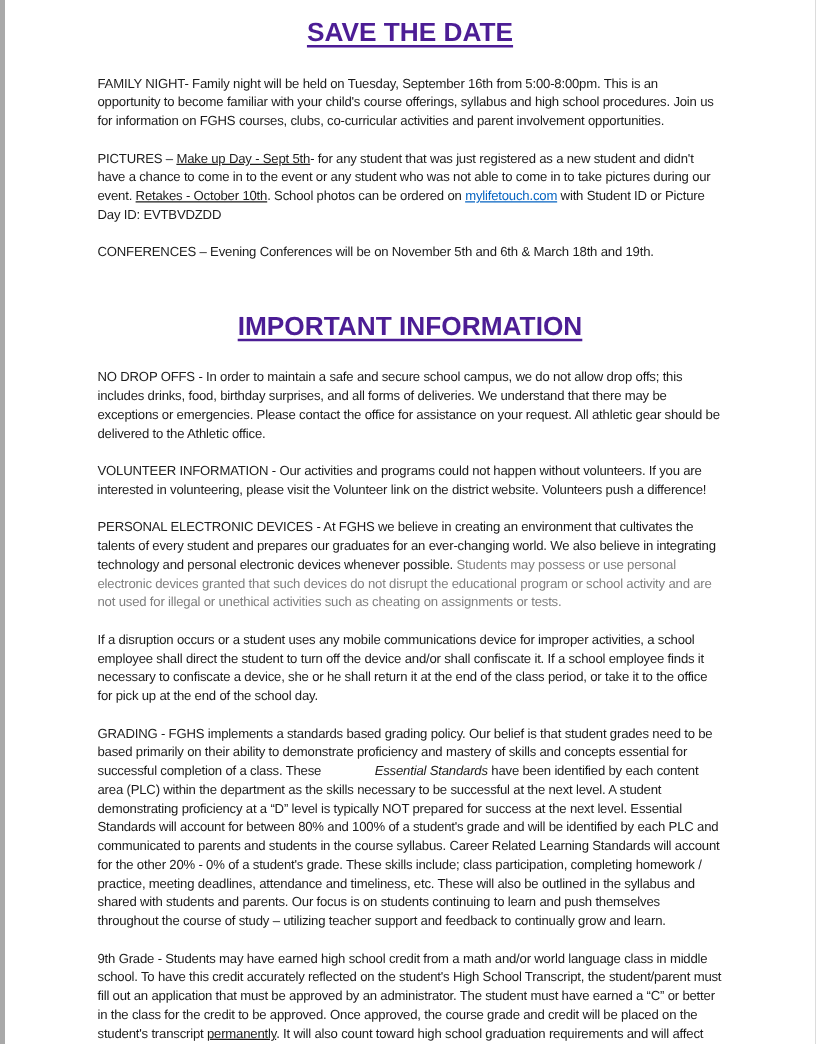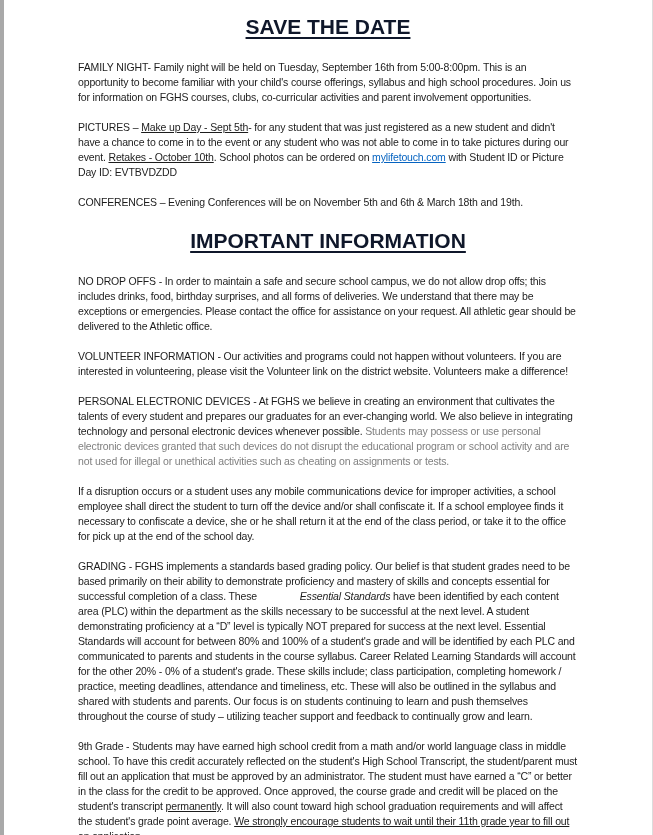--- a/index.html
+++ b/index.html
@@ -21,29 +21,29 @@
     font-size: 10.5px;
     letter-spacing: -0.15px;
     line-height: 15px;
     color: var(--body-text, #1c1c1c);
   }
   .doc-heading {
     text-align: center;
     font-size: 21px;
     line-height: 26px;
     font-weight: bold;
-    color: #0f172a;
+    color: #4c1d95;
     text-decoration: underline;
     text-decoration-thickness: 2px;
     text-underline-offset: 3px;
     letter-spacing: 0;
     margin: 2px 0 20px 0;
   }
   .heading-2 {
-    margin-top: 18px;
+    margin-top: 39px;
   }
   .para {
     margin: 0 0 15px 0;
   }
   .seg { color: inherit; }
   .b { font-weight: normal; }
   .i { font-style: italic; padding-left: 40px; }
   .u { text-decoration: underline; }
   .gray { color: var(--gray-text, #7f7f7f); }
   .link {
@@ -61,20 +61,20 @@
   <section class="doc-section">
     <h1 class="doc-heading">SAVE THE DATE</h1>
     <p class="para"><span class="seg b">FAMILY NIGHT</span><span class="seg">- Family night will be held on Tuesday, September 16th from 5:00-8:00pm. This is an opportunity to become familiar with your child's course offerings, syllabus and high school procedures. Join us for information on FGHS courses, clubs, co-curricular activities and parent involvement opportunities.</span></p>
     <p class="para"><span class="seg b">PICTURES – </span><span class="seg b u">Make up Day - Sept 5th</span><span class="seg b">-</span><span class="seg"> for any student that was just registered as a </span><span class="seg b">new student</span><span class="seg"> and didn't have a chance to come in to the event or any student who was not able to come in to take pictures during our event. </span><span class="seg b u">Retakes - October 10th</span><span class="seg">. School photos can be ordered on </span><a href="#" class="seg link">mylifetouch.com</a><span class="seg"> with Student ID or Picture Day ID: EVTBVDZDD</span></p>
     <p class="para"><span class="seg b">CONFERENCES – </span><span class="seg">Evening Conferences will be on November 5th and 6th &amp; March 18th and 19th.</span></p>
   </section>
 
   <section class="doc-section">
     <h1 class="doc-heading heading-2">IMPORTANT INFORMATION</h1>
     <p class="para"><span class="seg b">NO DROP OFFS</span><span class="seg"> - In order to maintain a safe and secure school campus, we do not allow drop offs; this includes drinks, food, birthday surprises, and all forms of deliveries. We understand that there may be exceptions or emergencies. Please contact the office for assistance on your request. All athletic gear should be delivered to the Athletic office.</span></p>
-    <p class="para"><span class="seg b">VOLUNTEER INFORMATION</span><span class="seg"> - Our activities and programs could not happen without volunteers. If you are interested in volunteering, please visit the Volunteer link on the district website. Volunteers make a difference!</span></p>
+    <p class="para"><span class="seg b">VOLUNTEER INFORMATION</span><span class="seg"> - Our activities and programs could not happen without volunteers. If you are interested in volunteering, please visit the Volunteer link on the district website. Volunteers push a difference!</span></p>
     <p class="para"><span class="seg b">PERSONAL ELECTRONIC DEVICES</span><span class="seg"> - At FGHS we believe in creating an environment that cultivates the talents of every student and prepares our graduates for an ever-changing world. We also believe in integrating technology and personal electronic devices whenever possible. </span><span class="seg gray">Students may possess or use personal electronic devices granted that such devices do not disrupt the educational program or school activity and are not used for illegal or unethical activities such as cheating on assignments or tests.</span></p>
     <p class="para"><span class="seg">If a disruption occurs or a student uses any mobile communications device for improper activities, a school employee shall direct the student to turn off the device and/or shall confiscate it. If a school employee finds it necessary to confiscate a device, she or he shall return it at the end of the class period, or take it to the office for pick up at the end of the school day.</span></p>
     <p class="para"><span class="seg b">GRADING</span><span class="seg"> - FGHS implements a </span><span class="seg b">standards based grading</span><span class="seg"> policy. Our belief is that student grades need to be based primarily on their ability to demonstrate proficiency and mastery of skills and concepts essential for successful completion of a class. These </span><span class="seg b i">Essential Standards</span><span class="seg"> have been identified by each content area (PLC) within the department as the skills necessary to be successful at the next level. A student demonstrating proficiency at a “D” level is typically NOT prepared for success at the next level. Essential Standards will account for between 80% and 100% of a student's grade and will be identified by each PLC and communicated to parents and students in the course syllabus. Career Related Learning Standards will account for the other 20% - 0% of a student's grade. These skills include; class participation, completing homework / practice, meeting deadlines, attendance and timeliness, etc. These will also be outlined in the syllabus and shared with students and parents. Our focus is on students continuing to learn and push themselves throughout the course of study – utilizing teacher support and feedback to continually grow and learn.</span></p>
     <p class="para"><span class="seg b">9th Grade - </span><span class="seg">Students may have earned high school credit from a math and/or world language class in middle school. To have this credit accurately reflected on the student's High School Transcript, the student/parent must fill out an application that must be approved by an administrator. The student must have earned a “C” or better in the class for the credit to be approved. Once approved, the course grade and credit will be placed on the student's transcript </span><span class="seg u">permanently</span><span class="seg">. It will also count toward high school graduation requirements and will affect the student's grade point average. </span><span class="seg u">We strongly encourage students to wait until their 11th grade year to fill out an application.</span></p>
   </section>
 
 </div>
 
 </body></html>

